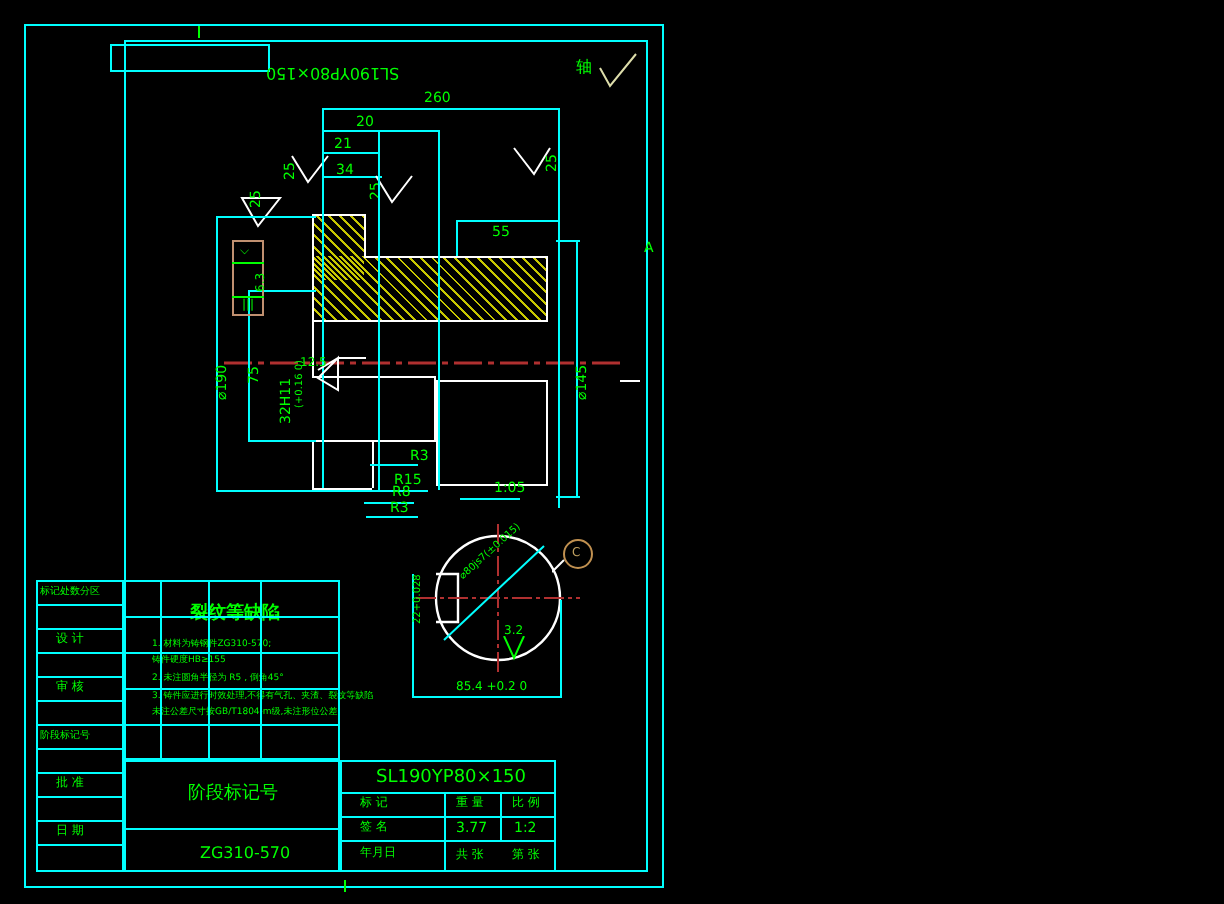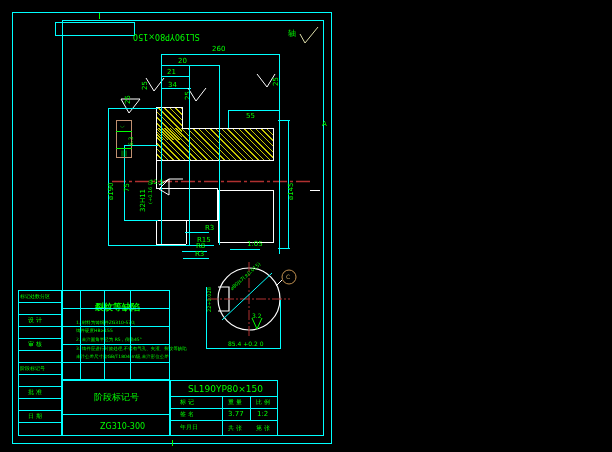--- a/index.html
+++ b/index.html
@@ -215,21 +215,21 @@
     <div class="ln" style="left:18px;top:422px;width:44px;height:1px;"></div>
     <div class="txt" style="left:20px;top:292px;font-size:5px;">标记处数分区</div>
     <div class="txt" style="left:28px;top:316px;font-size:6px;">设  计</div>
     <div class="txt" style="left:28px;top:340px;font-size:6px;">审  核</div>
     <div class="txt" style="left:20px;top:364px;font-size:5px;">阶段标记号</div>
     <div class="txt" style="left:28px;top:388px;font-size:6px;">批  准</div>
     <div class="txt" style="left:28px;top:412px;font-size:6px;">日  期</div>
 
     <div class="cyanbox" style="left:62px;top:380px;width:108px;height:56px;"></div>
     <div class="txt" style="left:94px;top:393px;font-size:9px;">阶段标记号</div>
-    <div class="txt" style="left:100px;top:423px;font-size:8px;">ZG310-300</div>
+    <div class="txt" style="left:100px;top:423px;font-size:8px;">ZG310-570</div>
     <div class="ln" style="left:62px;top:414px;width:108px;height:1px;"></div>
 
     <div class="cyanbox" style="left:62px;top:290px;width:108px;height:90px;"></div>
     <div class="ln" style="left:62px;top:308px;width:108px;height:1px;"></div>
     <div class="ln" style="left:62px;top:326px;width:108px;height:1px;"></div>
     <div class="ln" style="left:62px;top:344px;width:108px;height:1px;"></div>
     <div class="ln" style="left:62px;top:362px;width:108px;height:1px;"></div>
     <div class="ln" style="left:80px;top:290px;width:1px;height:90px;"></div>
     <div class="ln" style="left:104px;top:290px;width:1px;height:90px;"></div>
     <div class="ln" style="left:130px;top:290px;width:1px;height:90px;"></div>

